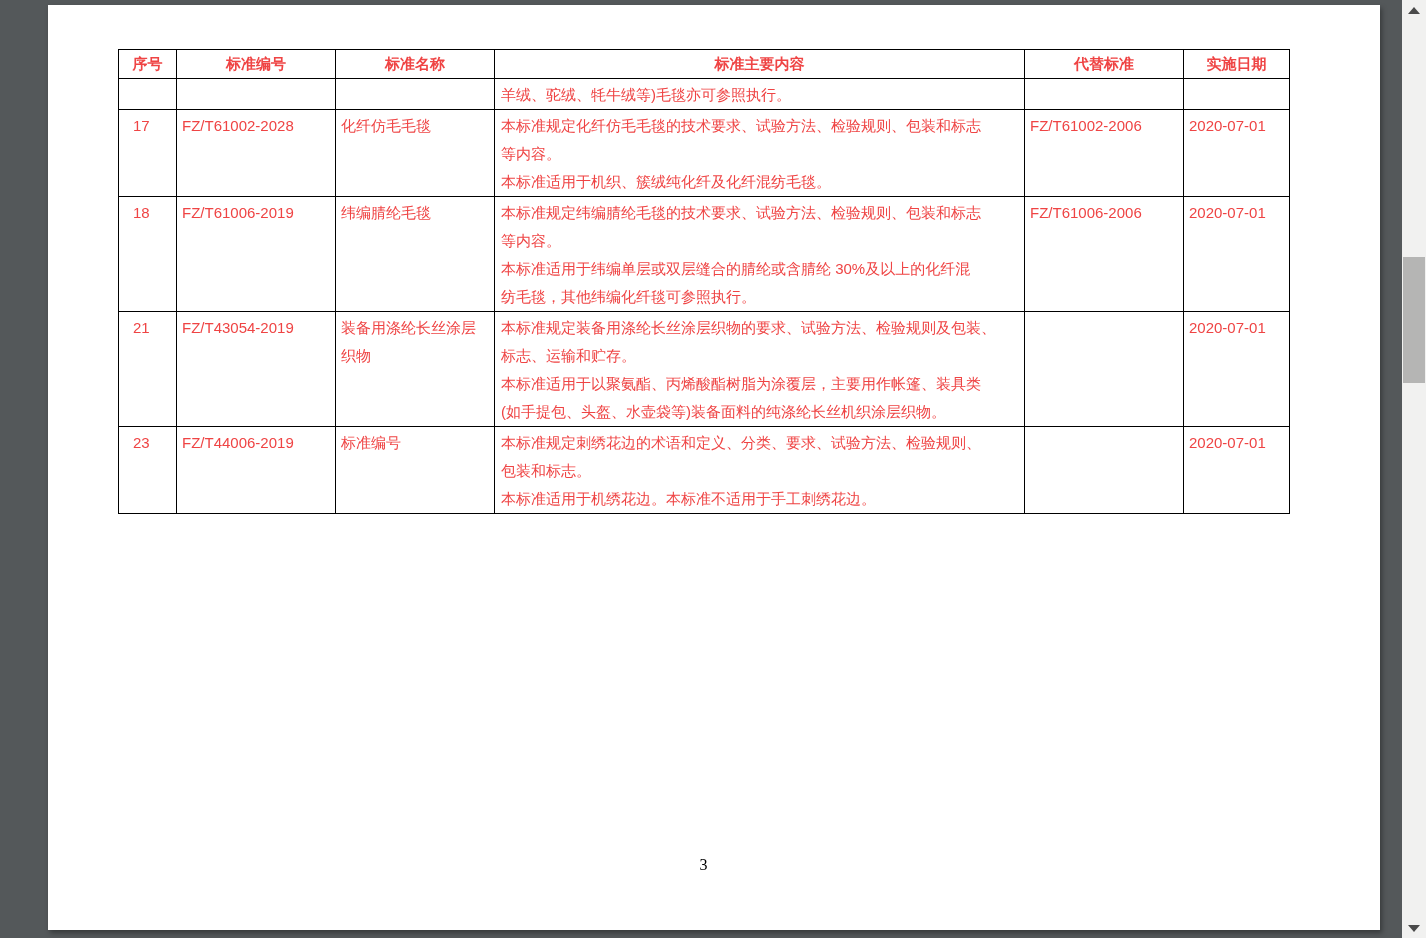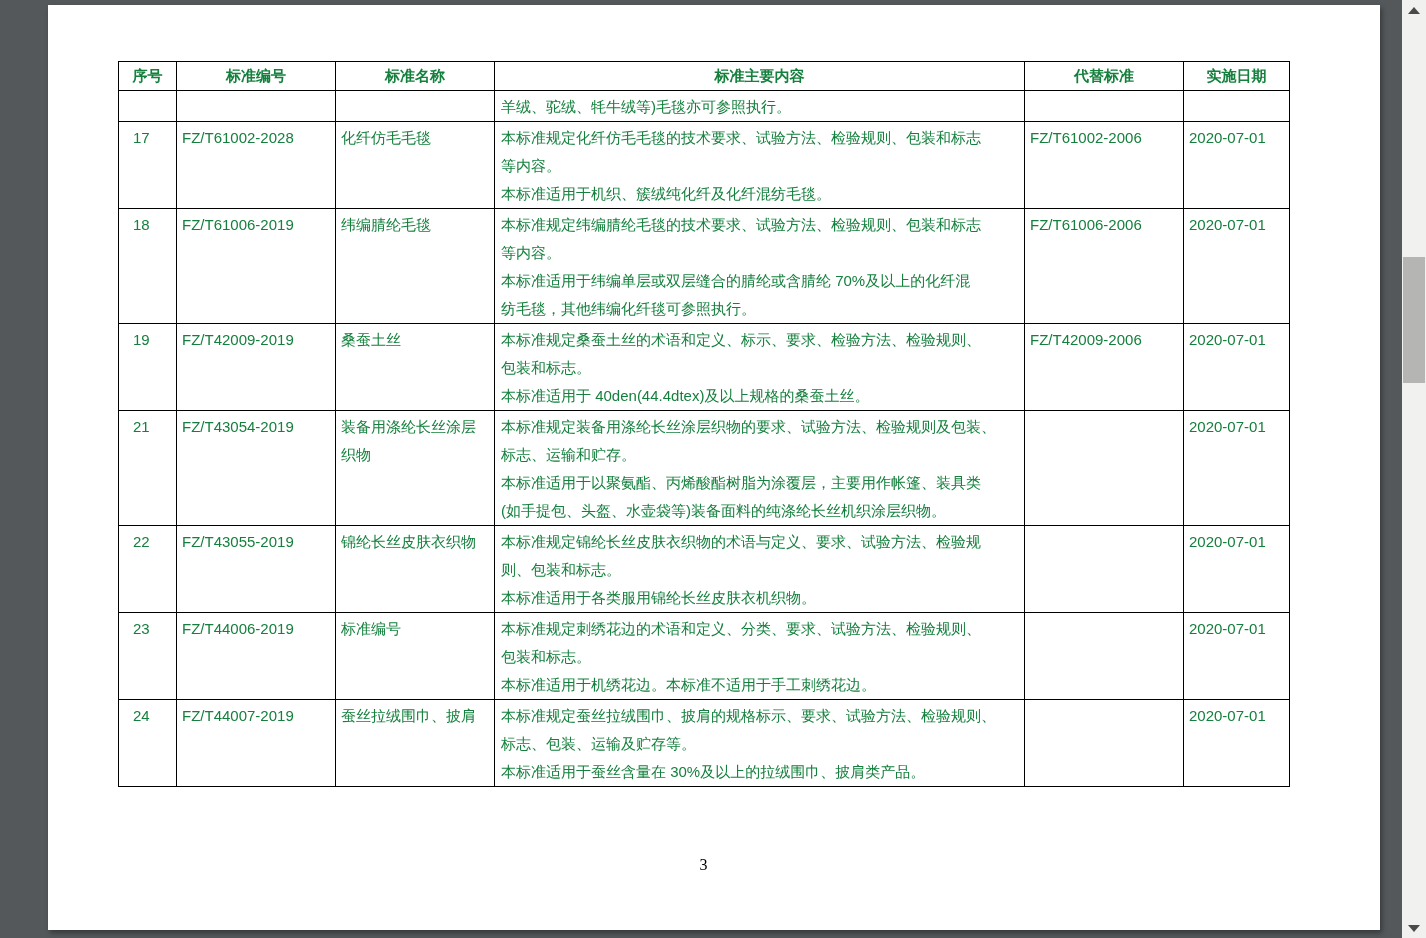--- a/index.html
+++ b/index.html
@@ -1,21 +1,21 @@
 <!DOCTYPE html>
 <html><head>
 <meta charset="utf-8">
 <style>
   html,body{margin:0;padding:0;}
   .viewport{position:relative;width:1426px;height:938px;background:#54585A;overflow:hidden;
             font-family:"Liberation Sans",sans-serif;}
   .page{position:absolute;left:48px;top:5px;width:1332px;height:925px;background:#ffffff;
         box-shadow:2px 3px 5px rgba(0,0,0,0.35);}
-  .doc-table{position:absolute;left:70px;top:56px;width:1171px;border-collapse:collapse;
-             table-layout:fixed;font-size:15px;color:#15803d;}
+  .doc-table{position:absolute;left:70px;top:44px;width:1171px;border-collapse:collapse;
+             table-layout:fixed;font-size:15px;color:#ef4444;}
   .doc-table td,.doc-table th{border:1px solid #000;vertical-align:top;overflow:hidden;}
   .doc-table th{font-weight:bold;text-align:center;padding:0;line-height:27px;height:28px;white-space:nowrap;}
   .doc-table td{padding:2px 4px 0 5px;line-height:28px;white-space:pre-line;}
   td.c-content{padding-left:6px;}
   td.c-seq{padding-left:14px;}
   .page-num{position:absolute;left:70px;top:851px;width:1171px;text-align:center;
             font-family:"Liberation Serif",serif;font-size:16px;color:#000;}
   .scrollbar{position:absolute;right:0;top:0;width:24px;height:938px;background:#f1f1f0;}
   .sb-btn{position:absolute;left:0;width:24px;height:16px;display:flex;align-items:center;justify-content:center;}
   .sb-up{top:2px;}
@@ -67,74 +67,44 @@
 本标准适用于机织、簇绒纯化纤及化纤混纺毛毯。</td>
         <td>FZ/T61002-2006</td>
         <td>2020-07-01</td>
       </tr>
       <tr style="height:113px">
         <td class="c-seq">18</td>
         <td>FZ/T61006-2019</td>
         <td>纬编腈纶毛毯</td>
         <td class="c-content">本标准规定纬编腈纶毛毯的技术要求、试验方法、检验规则、包装和标志
 等内容。
-本标准适用于纬编单层或双层缝合的腈纶或含腈纶 70%及以上的化纤混
+本标准适用于纬编单层或双层缝合的腈纶或含腈纶 30%及以上的化纤混
 纺毛毯，其他纬编化纤毯可参照执行。</td>
         <td>FZ/T61006-2006</td>
-        <td>2020-07-01</td>
-      </tr>
-      <tr style="height:86px">
-        <td class="c-seq">19</td>
-        <td>FZ/T42009-2019</td>
-        <td>桑蚕土丝</td>
-        <td class="c-content">本标准规定桑蚕土丝的术语和定义、标示、要求、检验方法、检验规则、
-包装和标志。
-本标准适用于 40den(44.4dtex)及以上规格的桑蚕土丝。</td>
-        <td>FZ/T42009-2006</td>
         <td>2020-07-01</td>
       </tr>
       <tr style="height:113px">
         <td class="c-seq">21</td>
         <td>FZ/T43054-2019</td>
         <td>装备用涤纶长丝涂层
 织物</td>
         <td class="c-content">本标准规定装备用涤纶长丝涂层织物的要求、试验方法、检验规则及包装、
 标志、运输和贮存。
 本标准适用于以聚氨酯、丙烯酸酯树脂为涂覆层，主要用作帐篷、装具类
 (如手提包、头盔、水壶袋等)装备面料的纯涤纶长丝机织涂层织物。</td>
         <td></td>
         <td>2020-07-01</td>
       </tr>
-      <tr style="height:84px">
-        <td class="c-seq">22</td>
-        <td>FZ/T43055-2019</td>
-        <td>锦纶长丝皮肤衣织物</td>
-        <td class="c-content">本标准规定锦纶长丝皮肤衣织物的术语与定义、要求、试验方法、检验规
-则、包装和标志。
-本标准适用于各类服用锦纶长丝皮肤衣机织物。</td>
-        <td></td>
-        <td>2020-07-01</td>
-      </tr>
       <tr style="height:85px">
         <td class="c-seq">23</td>
         <td>FZ/T44006-2019</td>
         <td>标准编号</td>
         <td class="c-content">本标准规定刺绣花边的术语和定义、分类、要求、试验方法、检验规则、
 包装和标志。
 本标准适用于机绣花边。本标准不适用于手工刺绣花边。</td>
-        <td></td>
-        <td>2020-07-01</td>
-      </tr>
-      <tr style="height:84px">
-        <td class="c-seq">24</td>
-        <td>FZ/T44007-2019</td>
-        <td>蚕丝拉绒围巾、披肩</td>
-        <td class="c-content">本标准规定蚕丝拉绒围巾、披肩的规格标示、要求、试验方法、检验规则、
-标志、包装、运输及贮存等。
-本标准适用于蚕丝含量在 30%及以上的拉绒围巾、披肩类产品。</td>
         <td></td>
         <td>2020-07-01</td>
       </tr>
     </tbody>
       </table>
 
     <div class="page-num">3</div>
   </div>
 
   <div class="scrollbar">

